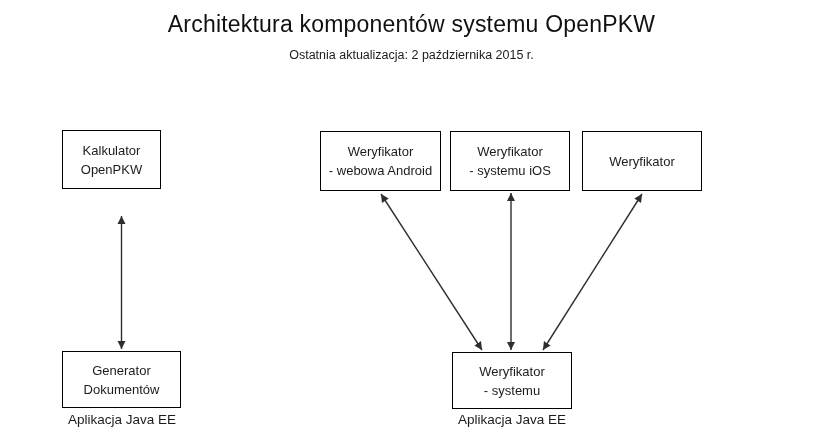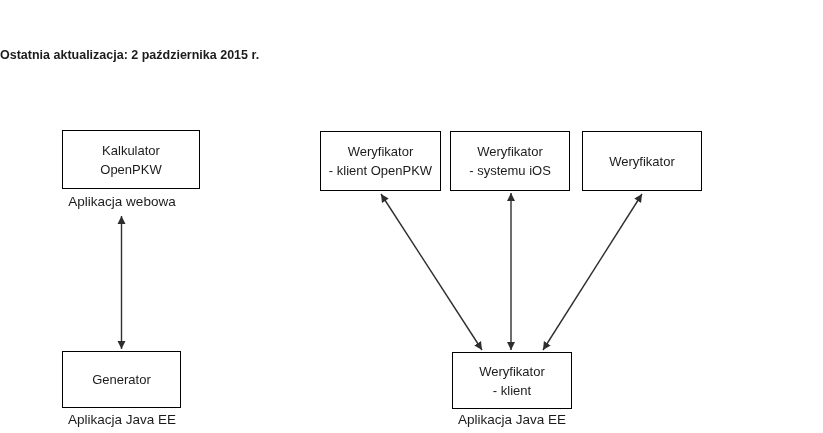--- a/index.html
+++ b/index.html
@@ -25,40 +25,39 @@
     font-size: 23px;
     font-weight: 400;
     color: #111111;
     letter-spacing: 0.2px;
   }
   .diagram-subtitle {
     position: absolute;
     top: 48px;
     left: 0;
     width: 100%;
-    text-align: left;
+    text-align: center;
     font-size: 12.5px;
     color: #1c1c1c;
-    font-weight: bold;
   }
   .node {
     position: absolute;
     box-sizing: border-box;
     border: 1.5px solid #000000;
     background: #ffffff;
     display: flex;
     flex-direction: column;
     align-items: center;
     justify-content: center;
     text-align: center;
     font-size: 13px;
     line-height: 19px;
     color: #1c1c1c;
   }
-  .node-kalkulator { left: 62px;  top: 130px; width: 138px; height: 59px; }
+  .node-kalkulator { left: 62px;  top: 130px; width: 99px; height: 59px; }
   .node-android    { left: 320px; top: 131px; width: 121px; height: 60px; }
   .node-ios        { left: 450px; top: 131px; width: 120px; height: 60px; }
   .node-windows    { left: 582px; top: 131px; width: 120px; height: 60px; }
   .node-generator  { left: 62px;  top: 351px; width: 119px; height: 57px; text-align: center; }
   .node-backend    { left: 452px; top: 352px; width: 120px; height: 57px; }
   .caption {
     position: absolute;
     width: 180px;
     text-align: center;
     font-size: 13.5px;
@@ -79,20 +78,21 @@
   .edge {
     stroke: #2e2e2e;
     stroke-width: 1.4;
   }
 </style>
 </head>
 <body>
 
 <div class="canvas">
 
+  <div class="diagram-title">Architektura komponentów systemu OpenPKW</div>
   <div class="diagram-subtitle">Ostatnia aktualizacja: 2 października 2015 r.</div>
 
   <svg class="edges-layer" viewBox="0 0 823 433" xmlns="http://www.w3.org/2000/svg">
     <defs>
       <marker id="mEnd" markerUnits="userSpaceOnUse" markerWidth="10" markerHeight="10" refX="8" refY="4" orient="auto">
         <path d="M0,0 L8,4 L0,8 z" fill="#2e2e2e"></path>
       </marker>
       <marker id="mStart" markerUnits="userSpaceOnUse" markerWidth="10" markerHeight="10" refX="0" refY="4" orient="auto">
         <path d="M8,0 L0,4 L8,8 z" fill="#2e2e2e"></path>
       </marker>
@@ -103,38 +103,38 @@
     <line class="edge" x1="642" y1="194" x2="543" y2="350" marker-start="url(#mStart)" marker-end="url(#mEnd)"></line>
   </svg>
 
   <div class="node node-kalkulator">
     <div>Kalkulator</div>
     <div>OpenPKW</div>
   </div>
 
   <div class="node node-android">
     <div>Weryfikator</div>
-    <div>- klient OpenPKW</div>
+    <div>- webowa Android</div>
   </div>
 
   <div class="node node-ios">
     <div>Weryfikator</div>
     <div>- systemu iOS</div>
   </div>
 
   <div class="node node-windows">
     <div>Weryfikator</div>
   </div>
 
   <div class="node node-generator">
     <div>Generator</div>
+    <div>Dokumentów</div>
   </div>
 
   <div class="node node-backend">
     <div>Weryfikator</div>
-    <div>- klient</div>
+    <div>- systemu</div>
   </div>
 
-  <div class="caption caption-webowa">Aplikacja webowa</div>
   <div class="caption caption-javaee-left">Aplikacja Java EE</div>
   <div class="caption caption-javaee-right">Aplikacja Java EE</div>
 
 </div>
 
 </body></html>

